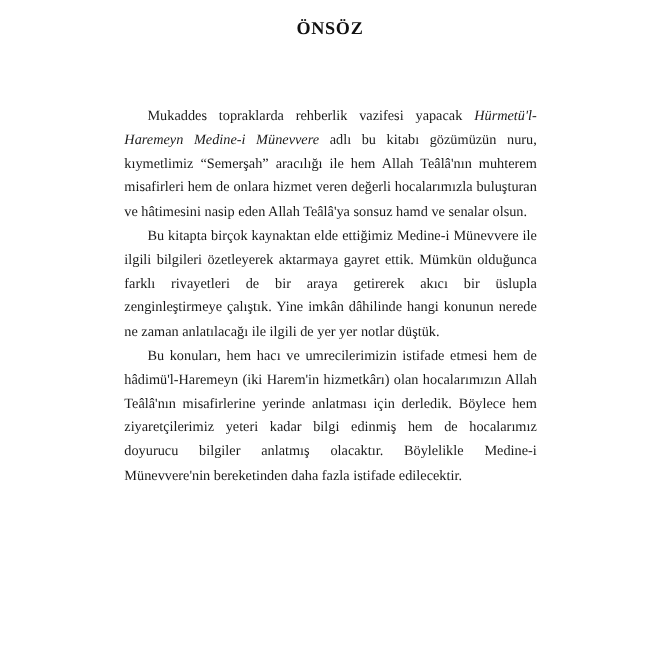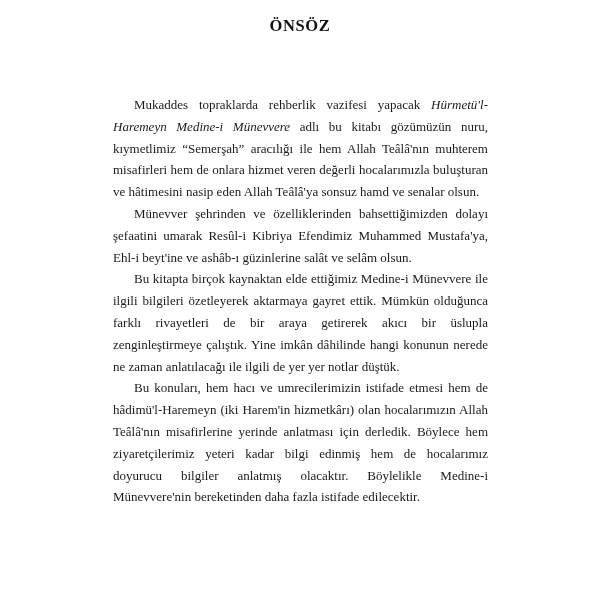--- a/index.html
+++ b/index.html
@@ -69,23 +69,20 @@
 <div class="page">
 
   <div class="page-title">ÖNSÖZ</div>
 
   <div class="text-block">
 
     <p class="para">
       <span>Mukaddes topraklarda rehberlik vazifesi yapacak </span><span class="italic">Hürmetü'l-Haremeyn Medine-i Münevvere</span><span> adlı bu kitabı gözümüzün nuru, kıymetlimiz “Semerşah” aracılığı ile hem Allah Teâlâ'nın muhterem misafirleri hem de onlara hizmet veren değerli hocalarımızla buluşturan ve hâtimesini nasip eden Allah Teâlâ'ya sonsuz hamd ve senalar olsun.</span>
     </p>
 
-    <p class="para">
-      <span>Münevver şehrinden ve özelliklerinden bahsettiğimizden dolayı şefaatini umarak Resûl-i Kibriya Efendimiz Muhammed Mustafa'ya, Ehl-i beyt'ine ve ashâb-ı güzinlerine salât ve selâm olsun.</span>
-    </p>
 
     <p class="para">
       <span>Bu kitapta birçok kaynaktan elde ettiğimiz Medine-i Münevvere ile ilgili bilgileri özetleyerek aktarmaya gayret ettik. Mümkün olduğunca farklı rivayetleri de bir araya getirerek akıcı bir üslupla zenginleştirmeye çalıştık. Yine imkân dâhilinde hangi konunun nerede ne zaman anlatılacağı ile ilgili de yer yer notlar düştük.</span>
     </p>
 
     <p class="para">
       <span>Bu konuları, hem hacı ve umrecilerimizin istifade etmesi hem de hâdimü'l-Haremeyn (iki Harem'in hizmetkârı) olan hocalarımızın Allah Teâlâ'nın misafirlerine yerinde anlatması için derledik. Böylece hem ziyaretçilerimiz yeteri kadar bilgi edinmiş hem de hocalarımız doyurucu bilgiler anlatmış olacaktır. Böylelikle Medine-i Münevvere'nin bereketinden daha fazla istifade edilecektir.</span>
     </p>
 
   </div>

